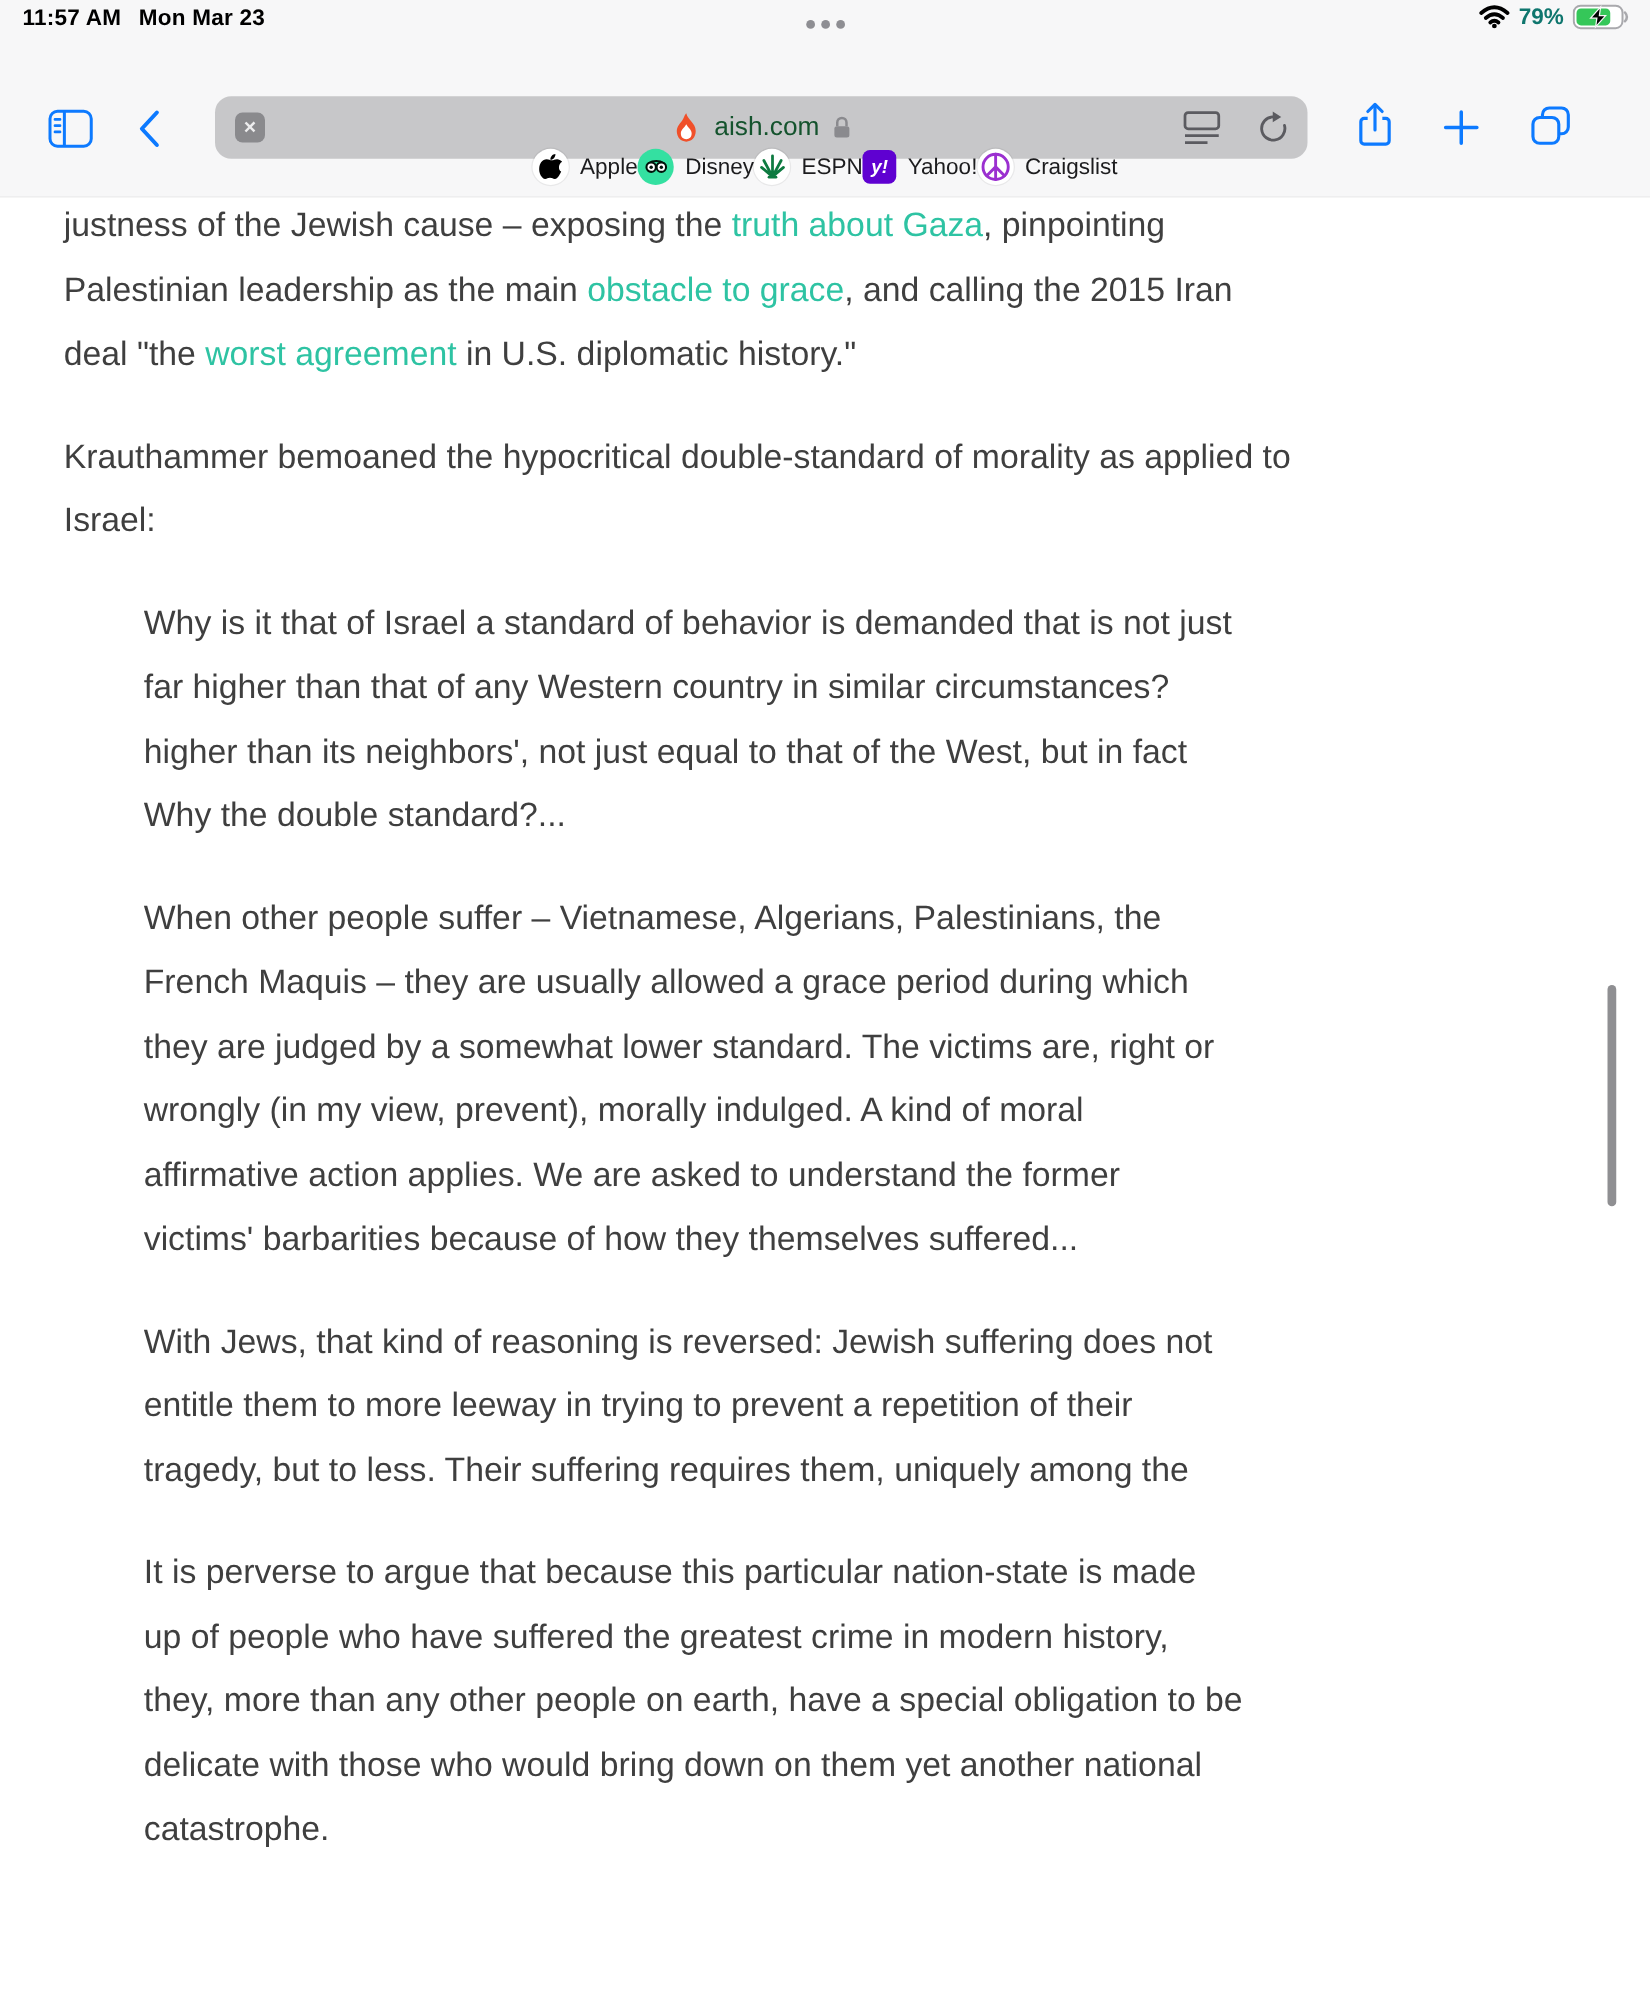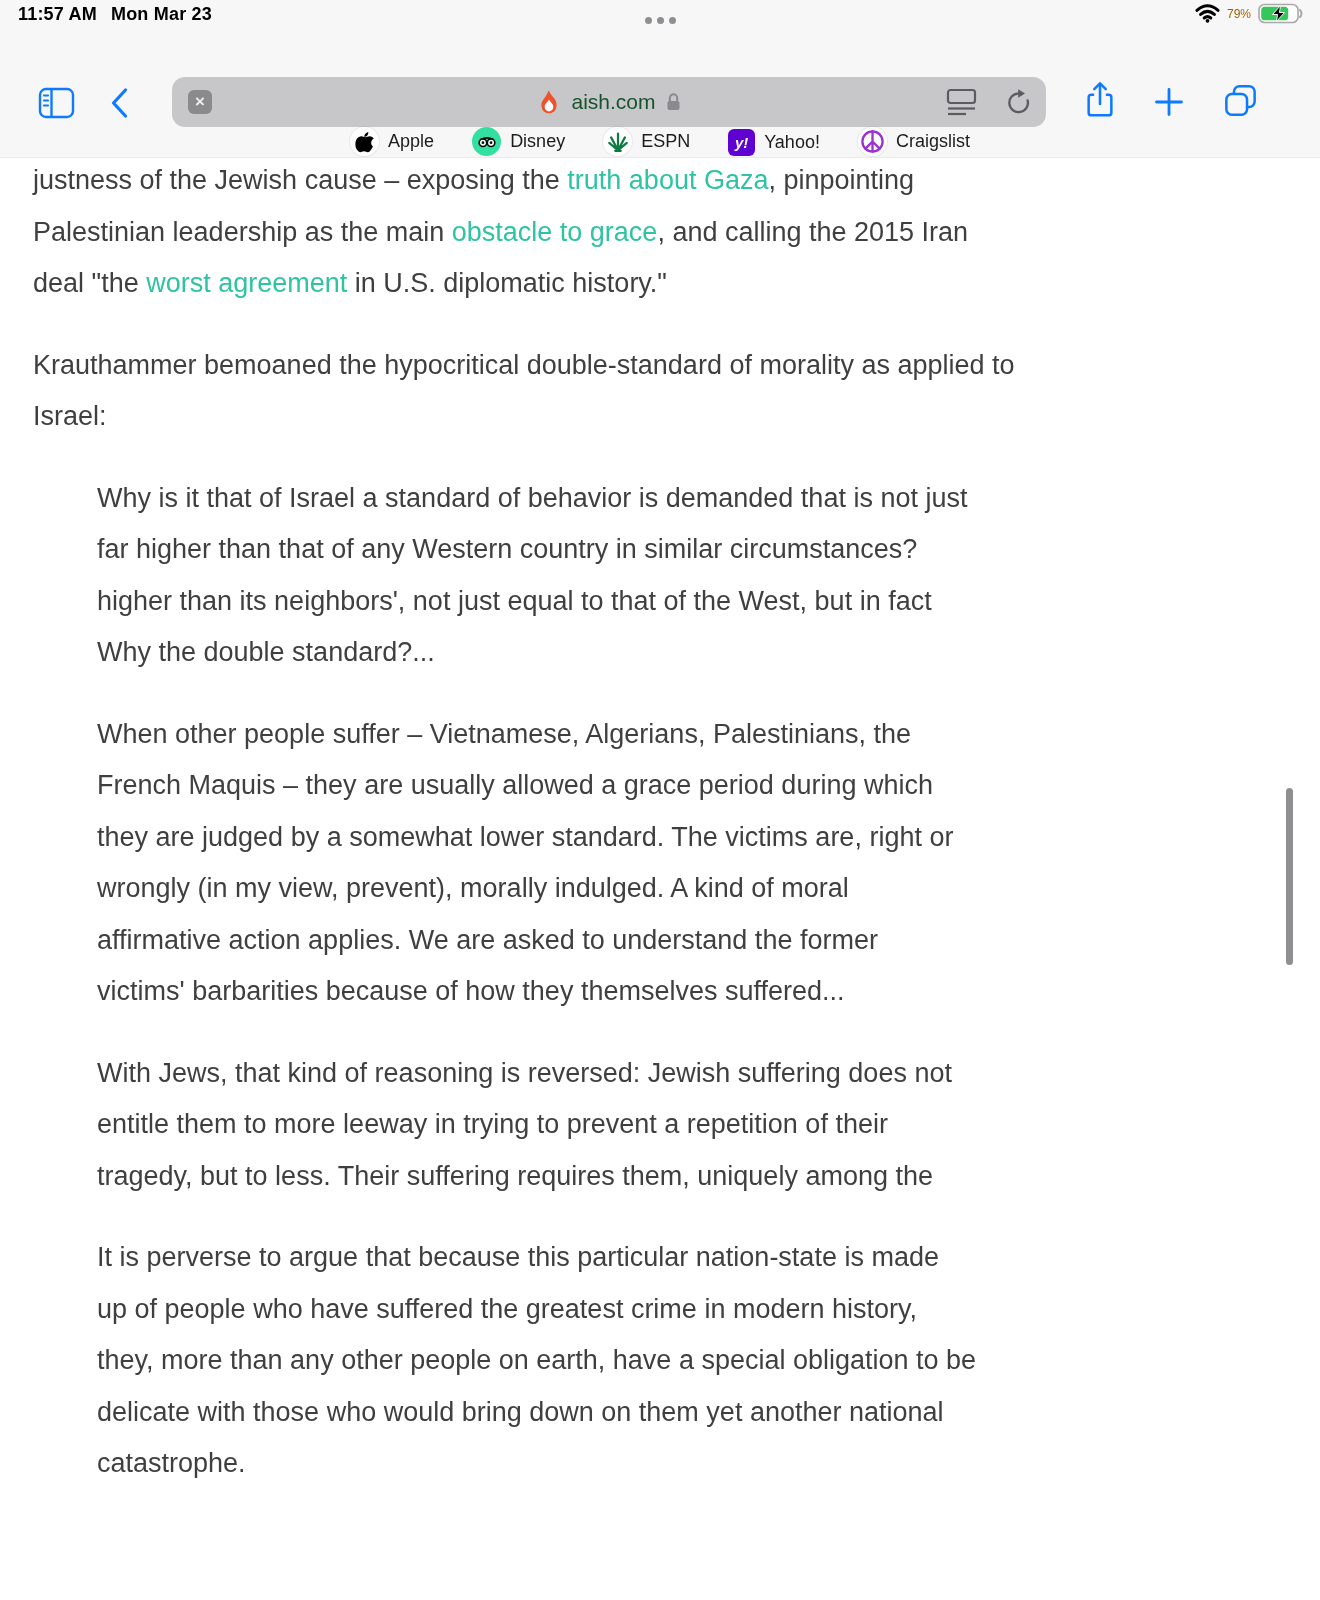--- a/index.html
+++ b/index.html
@@ -10,42 +10,42 @@
     -webkit-font-smoothing:antialiased;
   }
   
   .header{position:absolute;top:0;left:0;width:1320px;height:157px;background:#f7f7f8;border-bottom:1px solid rgba(0,0,0,0.05);}
   .statusbar{position:absolute;top:0;left:0;width:1320px;height:30px;}
   .sb-left{position:absolute;left:18px;top:4px;font-size:18px;font-weight:700;color:#000;letter-spacing:.2px;}
   .sb-date{margin-left:14px;font-weight:700;}
   .sb-dots{position:absolute;left:0;right:0;top:10px;text-align:center;}
   .sb-dots i{display:inline-block;width:7px;height:7px;border-radius:50%;background:#8e8e93;margin:0 2.5px;}
   .sb-right{position:absolute;right:16px;top:3px;display:flex;align-items:center;gap:7px;}
-  .sb-pct{font-size:12px;color:#a16207;}
+  .sb-pct{font-size:18px;color:#0f766e;font-weight:bold;}
   
   .toolbar{position:absolute;top:30px;left:0;width:1320px;height:80px;}
   .tb-btn{position:absolute;background:none;border:none;padding:0;cursor:pointer;display:flex;align-items:center;justify-content:center;}
   .urlbar{position:absolute;left:172px;top:47px;width:874px;height:50px;background:#c7c7c9;border-radius:13px;}
   .ext-badge{position:absolute;left:16px;top:13px;width:24px;height:24px;border-radius:6px;background:#8a8a8d;color:#ededee;
     font-size:17px;line-height:23px;text-align:center;font-weight:700;cursor:pointer;}
   .url-center{position:absolute;left:0;right:0;top:0;height:50px;display:flex;align-items:center;justify-content:center;gap:9px;}
   .url-text{font-size:21px;color:#14532d;}
   .url-right{position:absolute;right:14px;top:0;height:50px;display:flex;align-items:center;gap:28px;}
   
-  .favbar{position:absolute;top:110px;left:0;width:1320px;height:46px;display:flex;align-items:flex-end;justify-content:center;gap:38px;}
+  .favbar{position:absolute;top:110px;left:0;width:1320px;height:46px;display:flex;align-items:center;justify-content:center;}
   .fav{display:flex;align-items:center;gap:9px;cursor:pointer;}
   .fav-label{font-size:18px;color:#1c1c1e;}
   .fav-ic{width:29px;height:29px;border-radius:50%;display:flex;align-items:center;justify-content:center;flex:0 0 auto;}
   .fav-ic.white{background:#fff;box-shadow:0 0 0 1px rgba(0,0,0,0.06);}
   .fav-ic.mint{background:#34e0a1;}
   .yahoo-sq{width:27px;height:27px;border-radius:6px;background:#5f01d1;color:#fff;display:flex;align-items:center;justify-content:center;
     font-weight:700;font-style:italic;font-size:15px;flex:0 0 auto;}
   
   .article{position:absolute;left:33px;top:155px;width:1260px;color:#3f3f3f;font-size:27px;}
-  .para{margin:0 0 30px 0;}
+  .para{margin:0 0 30px 18px;}
   .para.quote{padding-left:64px;}
   .tline{height:51.5px;line-height:51.5px;white-space:nowrap;}
   .link{color:#2ec3a3;cursor:pointer;}
   
   .scrollbar{position:absolute;left:1286px;top:788px;width:7px;height:177px;border-radius:4px;background:#8f8f92;cursor:grab;}
   svg{display:block;}
 </style>
 </head>
 <body>
 

